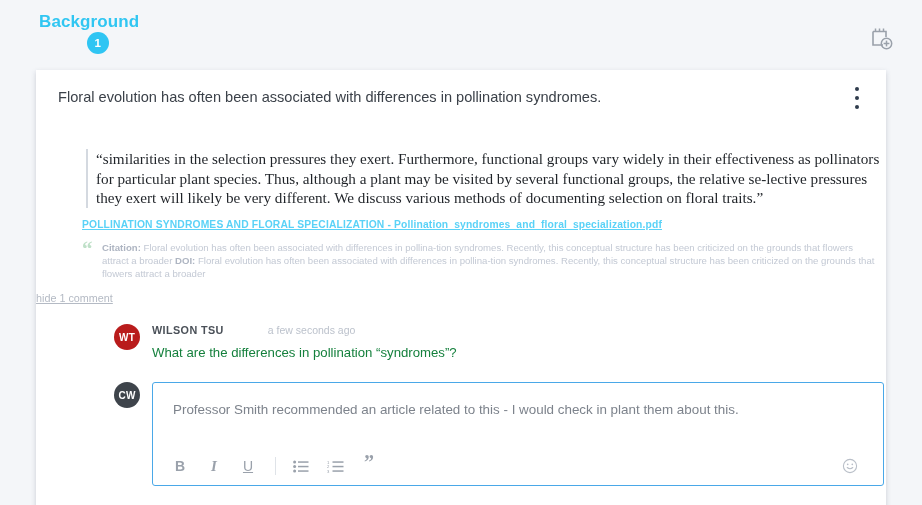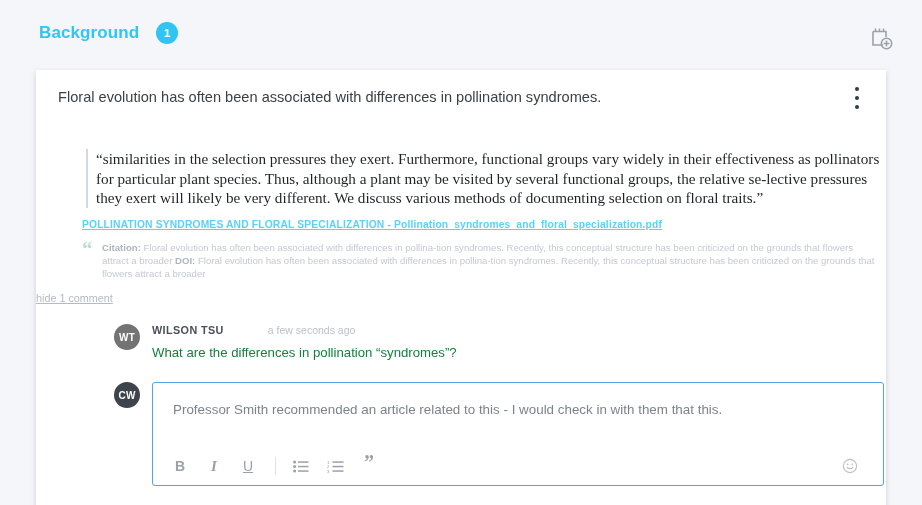--- a/index.html
+++ b/index.html
@@ -21,20 +21,21 @@
     top: 0; left: 0;
     width: 922px;
     height: 66px;
     display: flex;
     align-items: center;
   }
   .header-left {
     display: flex;
     align-items: center;
     margin-left: 39px;
+    flex-direction: column;
   }
   .section-title {
     color: #30c6f2;
     font-size: 17px;
     font-weight: bold;
     letter-spacing: 0.1px;
   }
   .count-badge {
     width: 22px;
     height: 22px;
@@ -172,21 +173,21 @@
     height: 26px;
     border-radius: 50%;
     color: #ffffff;
     font-size: 10px;
     font-weight: bold;
     display: flex;
     align-items: center;
     justify-content: center;
     letter-spacing: 0.2px;
   }
-  .avatar.teal { background: #737373; }
+  .avatar.teal { background: #b91c1c; }
   .avatar.dark { background: #3e444b; }
   .comment-body { margin-left: 12px; }
   .comment-meta { display: flex; align-items: baseline; gap: 36px; }
   .comment-author {
     font-size: 10.8px;
     font-weight: bold;
     color: #4a5058;
     letter-spacing: 0.4px;
   }
   .comment-time {
@@ -314,21 +315,21 @@
         <span class="comment-author">WILSON TSU</span>
         <span class="comment-time">a few seconds ago</span>
       </div>
       <div class="comment-text">What are the differences in pollination “syndromes”?</div>
     </div>
   </div>
 
   <div class="reply-row">
     <div class="avatar dark">CW</div>
     <div class="editor">
-      <div class="editor-input" placeholder="Add a comment">Professor Smith recommended an article related to this - I would check in with them that this.</div>
+      <div class="editor-input" placeholder="Add a comment">Professor Smith recommended an article related to this - I would check in plant them about this.</div>
       <div class="editor-toolbar">
         <div class="tb-btn bold">B</div>
         <div class="tb-btn italic">I</div>
         <div class="tb-btn underline">U</div>
         <div class="tb-sep"></div>
         <div class="tb-btn">
           <svg width="16" height="13" viewBox="0 0 16 13" aria-hidden="true">
             <circle cx="1.6" cy="2" r="1.5" fill="#9aa1ab"></circle>
             <circle cx="1.6" cy="6.5" r="1.5" fill="#9aa1ab"></circle>
             <circle cx="1.6" cy="11" r="1.5" fill="#9aa1ab"></circle>

